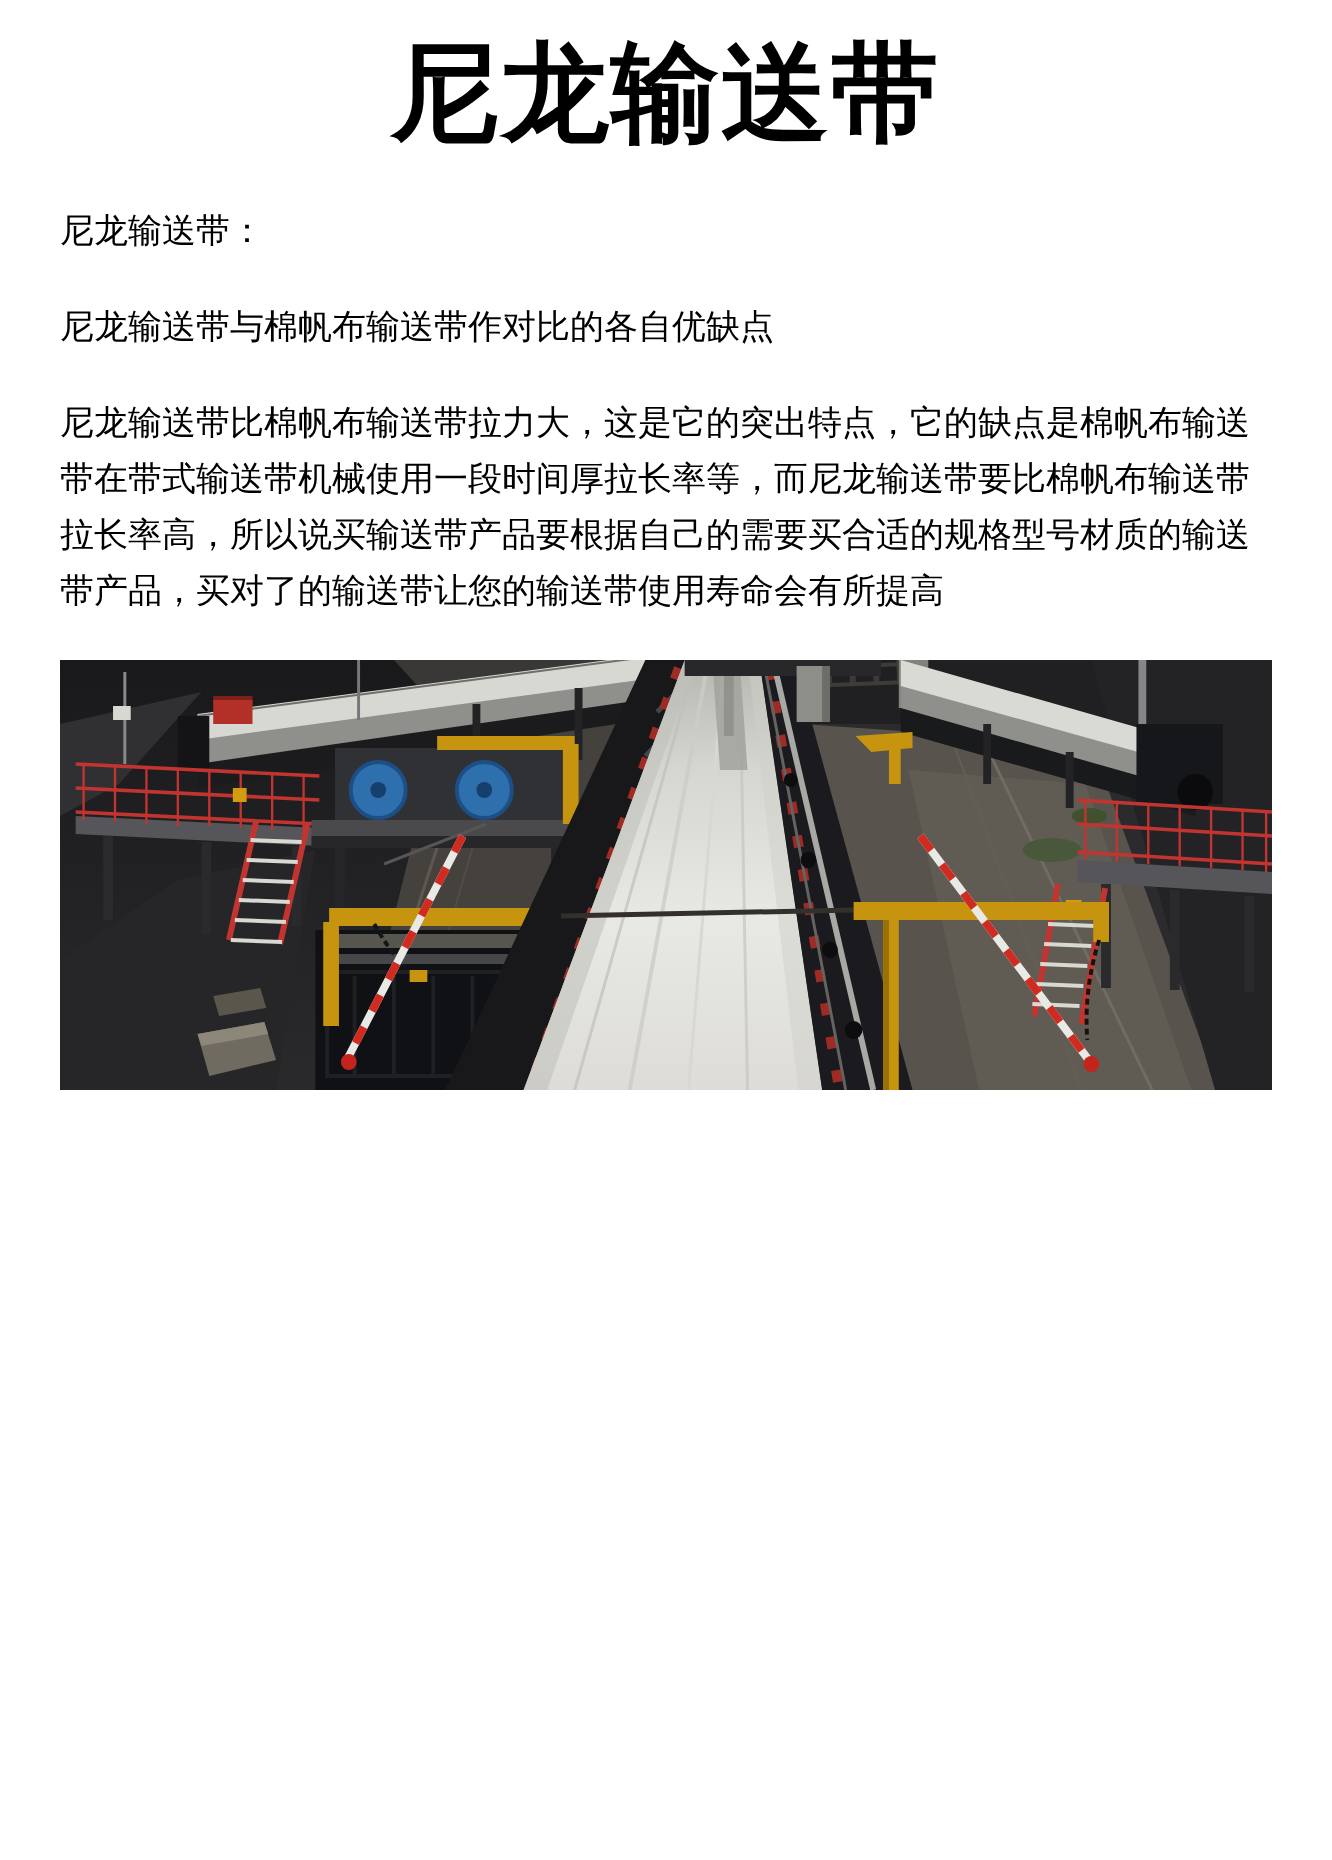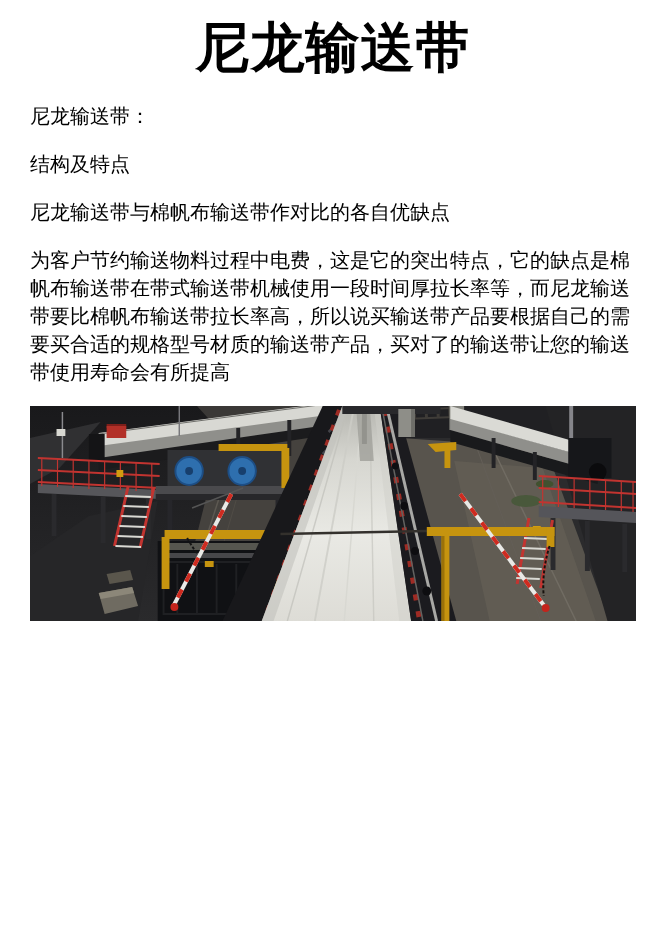--- a/index.html
+++ b/index.html
@@ -1,35 +1,34 @@
 <!DOCTYPE html>
 <html lang="zh"><head>
 <meta charset="utf-8">
 <style>
   html,body{margin:0;padding:0;background:#ffffff;color:#000000;
     font-family:"Liberation Sans","DejaVu Sans",sans-serif;}
   .page{width:666px;box-sizing:border-box;padding:0 30px 24px;margin:0 auto;}
   h1.title{font-size:54px;line-height:1.25;text-align:center;font-weight:700;
     margin:14px 0 16px;letter-spacing:1px;}
-  p.para{font-size:20px;line-height:28px;margin:20px 0;text-align:left;
+  p.para{font-size:17px;line-height:28px;margin:20px 0;text-align:left;
     word-break:break-all;line-break:anywhere;}
   figure.photo{margin:18px 0 0;padding:0;}
   figure.photo svg{display:block;width:100%;height:215px;}
 </style>
 </head>
 <body>
 
 <div class="page">
 
   <h1 class="title">尼龙输送带</h1>
 
   <p class="para">尼龙输送带：</p>
-  <p class="para">结构及特点</p>
   <p class="para">尼龙输送带与棉帆布输送带作对比的各自优缺点</p>
-  <p class="para">为客户节约输送物料过程中电费，这是它的突出特点，它的缺点是棉帆布输送带在带式输送带机械使用一段时间厚拉长率等，而尼龙输送带要比棉帆布输送带拉长率高，所以说买输送带产品要根据自己的需要买合适的规格型号材质的输送带产品，买对了的输送带让您的输送带使用寿命会有所提高</p>
+  <p class="para">尼龙输送带比棉帆布输送带拉力大，这是它的突出特点，它的缺点是棉帆布输送带在带式输送带机械使用一段时间厚拉长率等，而尼龙输送带要比棉帆布输送带拉长率高，所以说买输送带产品要根据自己的需要买合适的规格型号材质的输送带产品，买对了的输送带让您的输送带使用寿命会有所提高</p>
 
   <figure class="photo">
     <svg viewBox="0 0 617 215" preserveAspectRatio="none" role="img" aria-label="coal-yard-belt-conveyor-photo">
 
       <defs>
         <linearGradient id="beltGrad" x1="0" y1="0" x2="0" y2="1">
           <stop offset="0" stop-color="#b6b6b0"></stop>
           <stop offset="0.25" stop-color="#d6d6d0"></stop>
           <stop offset="0.6" stop-color="#e9e9e4"></stop>
           <stop offset="1" stop-color="#dddcd6"></stop>

